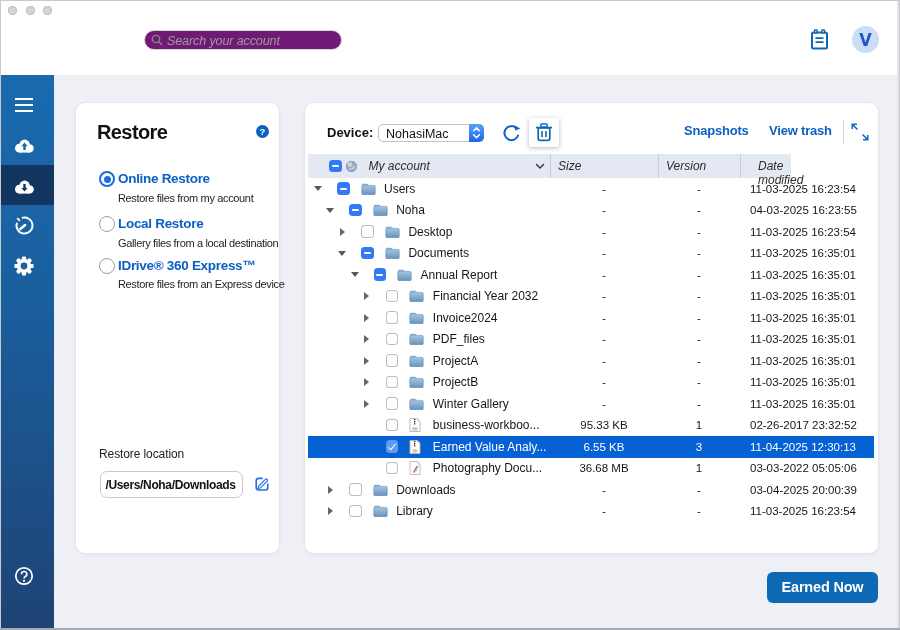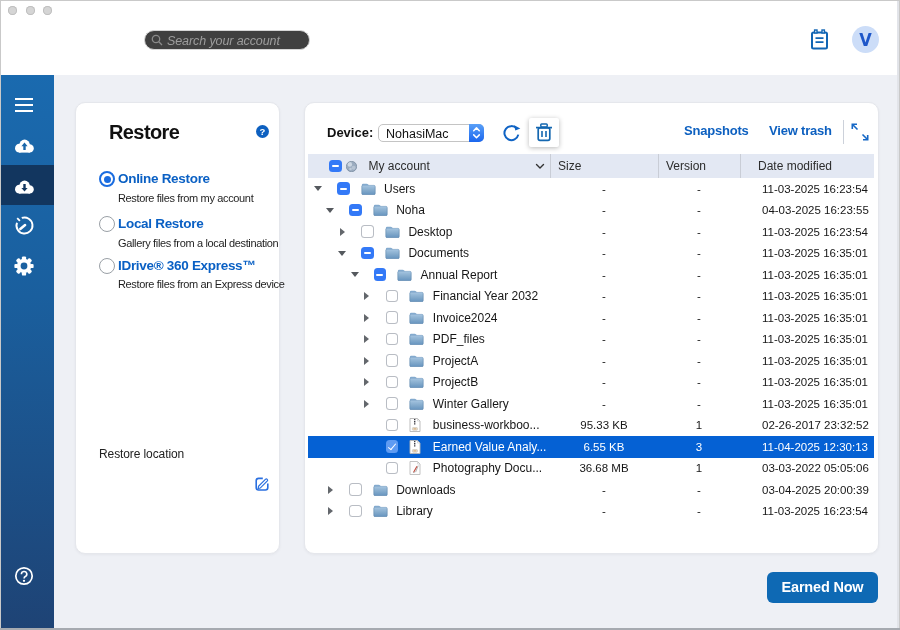--- a/index.html
+++ b/index.html
@@ -6,68 +6,68 @@
 html,body { width:900px; height:630px; }
 body { -webkit-font-smoothing:antialiased; font-family:"Liberation Sans", sans-serif; position:relative; background:#eef0f5; overflow:hidden; }
 
 #frame { position:absolute; inset:0; box-shadow: inset 0 -2px 0 #a6aab0, inset 0 0 0 1px #c9c9c9; pointer-events:none; z-index:99; }
 
 #topbar { position:absolute; left:0; top:0; width:900px; height:75px; background:#fff; }
 .dot { position:absolute; top:5.5px; width:9px; height:9px; border-radius:50%; background:#d5d5d5; box-shadow: inset 0 0 0 1px #bfbfbf; }
 
 #logo { position:absolute; left:10px; top:22px; height:38px; }
 
-#search { position:absolute; left:144px; top:30px; width:166px; height:20px; border:1px solid #d6d6d6; border-radius:10px; background:#404040; }
+#search { position:absolute; left:144px; top:30px; width:198px; height:20px; border:1px solid #d6d6d6; border-radius:10px; background:#701a75; }
 #search .ph { position:absolute; left:22px; top:3px; font-size:12.5px; font-style:italic; color:#9d9d9d; letter-spacing:-0.1px; }
 
 #avatar { position:absolute; left:852px; top:26px; width:27px; height:27px; border-radius:50%; background:#ccddf8; color:#1e57c9; font-weight:bold; font-size:14px; text-align:center; line-height:27px; }
 
 #sidebar { position:absolute; left:0; top:75px; width:54px; height:554px; background:linear-gradient(180deg,#1a6aaf 0%, #1a5f9e 40%, #1e4375 100%); }
 #sbsel { position:absolute; left:0; top:90px; width:54px; height:40px; background:#12365f; }
 
 .card { position:absolute; background:#fff; border:1px solid #e5e7ec; border-radius:10px; box-shadow:0 1px 3px rgba(30,40,60,0.05); }
 #lcard { left:75px; top:102px; width:205px; height:452px; }
 #rcard { left:304px; top:102px; width:575px; height:452px; }
 
-#lcard h1 { font-size:20px; color:#111; letter-spacing:-0.6px;margin-left:12px; }
+#lcard h1 { font-size:20px; color:#111; letter-spacing:-0.6px; }
 .radio { position:absolute; width:16px; height:16px; border-radius:50%; }
 .radio.on { border:2px solid #1a6ce0; }
 .radio.on::after { content:''; position:absolute; left:2.5px; top:2.5px; width:7px; height:7px; border-radius:50%; background:#1a6ce0; }
 .radio.off { border:1.5px solid #9aa0a6; background:#fff; }
 .opt { position:absolute; left:117px; font-size:13.5px; font-weight:bold; color:#0a60c4; white-space:nowrap; letter-spacing:-0.3px; }
 .optd { position:absolute; left:117px; font-size:11px; color:#1e1e1e; white-space:nowrap; letter-spacing:-0.35px; }
 
 #devlbl { position:absolute; left:327px; top:125px; font-size:13px; font-weight:bold; color:#111; }
 #select { position:absolute; left:378px; top:124px; width:106px; height:17.5px; border:1px solid #c4c4c4; border-radius:5px; background:#fff; }
 #select .val { position:absolute; left:7px; top:2px; font-size:12.5px; color:#111; }
 #select .step { position:absolute; right:-1px; top:-1px; width:15px; height:17.5px; border-radius:0 5px 5px 0; background:linear-gradient(180deg,#59a0f8,#1a66ee); }
 #trashbtn { position:absolute; left:529px; top:118px; width:30px; height:29px; background:#fff; border-radius:2px; box-shadow:0 1px 5px rgba(0,0,0,0.28); }
 .blink { position:absolute; font-size:13px; font-weight:bold; color:#0d60c0; letter-spacing:-0.2px; }
 #vsep { position:absolute; left:843px; top:120px; width:1px; height:24px; background:#ccd1da; }
 
 #table { position:absolute; left:308px; top:154px; width:566px; }
-#thead { position:absolute; left:0; top:0; width:566px; height:24px; background:#e3e8f3; }
+#thead { position:absolute; left:0; top:0; width:483px; height:24px; background:#e3e8f3;font-style:italic; }
 #thead .hsep { position:absolute; top:0; width:1px; height:24px; background:#c9cdd6; }
 #thead .hl { position:absolute; top:5px; font-size:12px; color:#2c2c2c; }
 .row { position:absolute; left:0; width:566px; height:21.5px; font-size:12px; color:#161616; }
 .row.sel { background:#0561d4; color:#fff; font-weight:normal; }
 .tri { position:absolute; width:0; height:0; top:50%; }
 .tri.d { border-left:4px solid transparent; border-right:4px solid transparent; border-top:5.5px solid #55595e; margin-top:-2.5px; }
 .tri.r { border-top:4px solid transparent; border-bottom:4px solid transparent; border-left:5.5px solid #63676c; margin-top:-4px; }
 .cb { position:absolute; width:12.5px; height:12.5px; top:50%; margin-top:-6.4px; border-radius:3.5px; }
 .cb.u { background:#fff; box-shadow:inset 0 0 0 1px #b9bdc4; }
 .cb.i { background:#3379f7; }
 .cb.i::after { content:''; position:absolute; left:2.8px; top:5.2px; width:7px; height:2.2px; border-radius:1.1px; background:#fff; }
 .cb.c { background:#5e9bf2; }
 .cb.c::after { content:''; position:absolute; left:4.4px; top:1.9px; width:3.4px; height:7px; border:solid #fff; border-width:0 1.8px 1.8px 0; transform:rotate(40deg); }
 .ic { position:absolute; top:50%; margin-top:-6px; }
 .nm { position:absolute; top:50%; transform:translateY(-50%); white-space:nowrap; }
 .cs { position:absolute; left:242px; width:108px; text-align:center; top:50%; transform:translateY(-50%); font-size:11.5px; }
 .cv { position:absolute; left:350px; width:82px; text-align:center; top:50%; transform:translateY(-50%); font-size:11.5px; }
-.cd { position:absolute; left:454px; top:50%; transform:translateY(-50%); font-size:11.5px; }
+.cd { position:absolute; left:442px; top:50%; transform:translateY(-50%); font-size:11.5px; }
 
 #rnow { position:absolute; left:767px; top:572px; width:111px; height:30.5px; background:#0e69b4; border-radius:6px; color:#fff; font-size:14.5px; font-weight:bold; text-align:center; line-height:30.5px; letter-spacing:-0.2px; }
 </style>
 </head>
 <body>
 <svg width="0" height="0" style="position:absolute">
 <defs>
 <linearGradient id="fg" x1="0" y1="0" x2="0" y2="1">
   <stop offset="0" stop-color="#a4c4e0"></stop>
         <stop offset="0.5" stop-color="#86accd"></stop>
@@ -205,20 +205,23 @@
 
   <span class="radio off" style="left:23px;top:113px"></span>
   <span class="opt" style="left:42px;top:113px">Local Restore</span>
   <span class="optd" style="left:42px;top:134px">Gallery files from a local destination</span>
 
   <span class="radio off" style="left:23px;top:155px"></span>
   <span class="opt" style="left:42px;top:155px">IDrive® 360 Express™</span>
   <span class="optd" style="left:42px;top:175px">Restore files from an Express device</span>
 
   <span style="position:absolute;left:23px;top:344px;font-size:12px;color:#222;letter-spacing:-0.1px">Restore location</span>
+  <div style="position:absolute;left:24px;top:368px;width:143px;height:27px;border:1px solid #c9c9c9;border-radius:7px">
+    <span style="position:absolute;left:4.5px;top:6px;font-size:12px;font-weight:bold;color:#111;letter-spacing:-0.35px">/Users/Noha/Downloads</span>
+  </div>
   <svg width="20" height="20" style="position:absolute;left:177px;top:372px">
       <path d="M9.8,3.4 H5.6 q-2.4,0 -2.4,2.4 v6.8 q0,2.4 2.4,2.4 h6.8 q2.4,0 2.4,-2.4 V8.4" fill="none" stroke="#2a6fe0" stroke-width="1.6"></path>
       <path d="M5.2,13.4 L5.5,11.3 L12.6,4.2 A1.25,1.25 0 0 1 14.35,5.95 L7.25,13.05 Z" fill="#fff" stroke="#2a6fe0" stroke-width="1.2"></path>
     </svg>
 </div>
 
 <div class="card" id="rcard"></div>
 
 <span id="devlbl">Device:</span>
 <div id="select">

